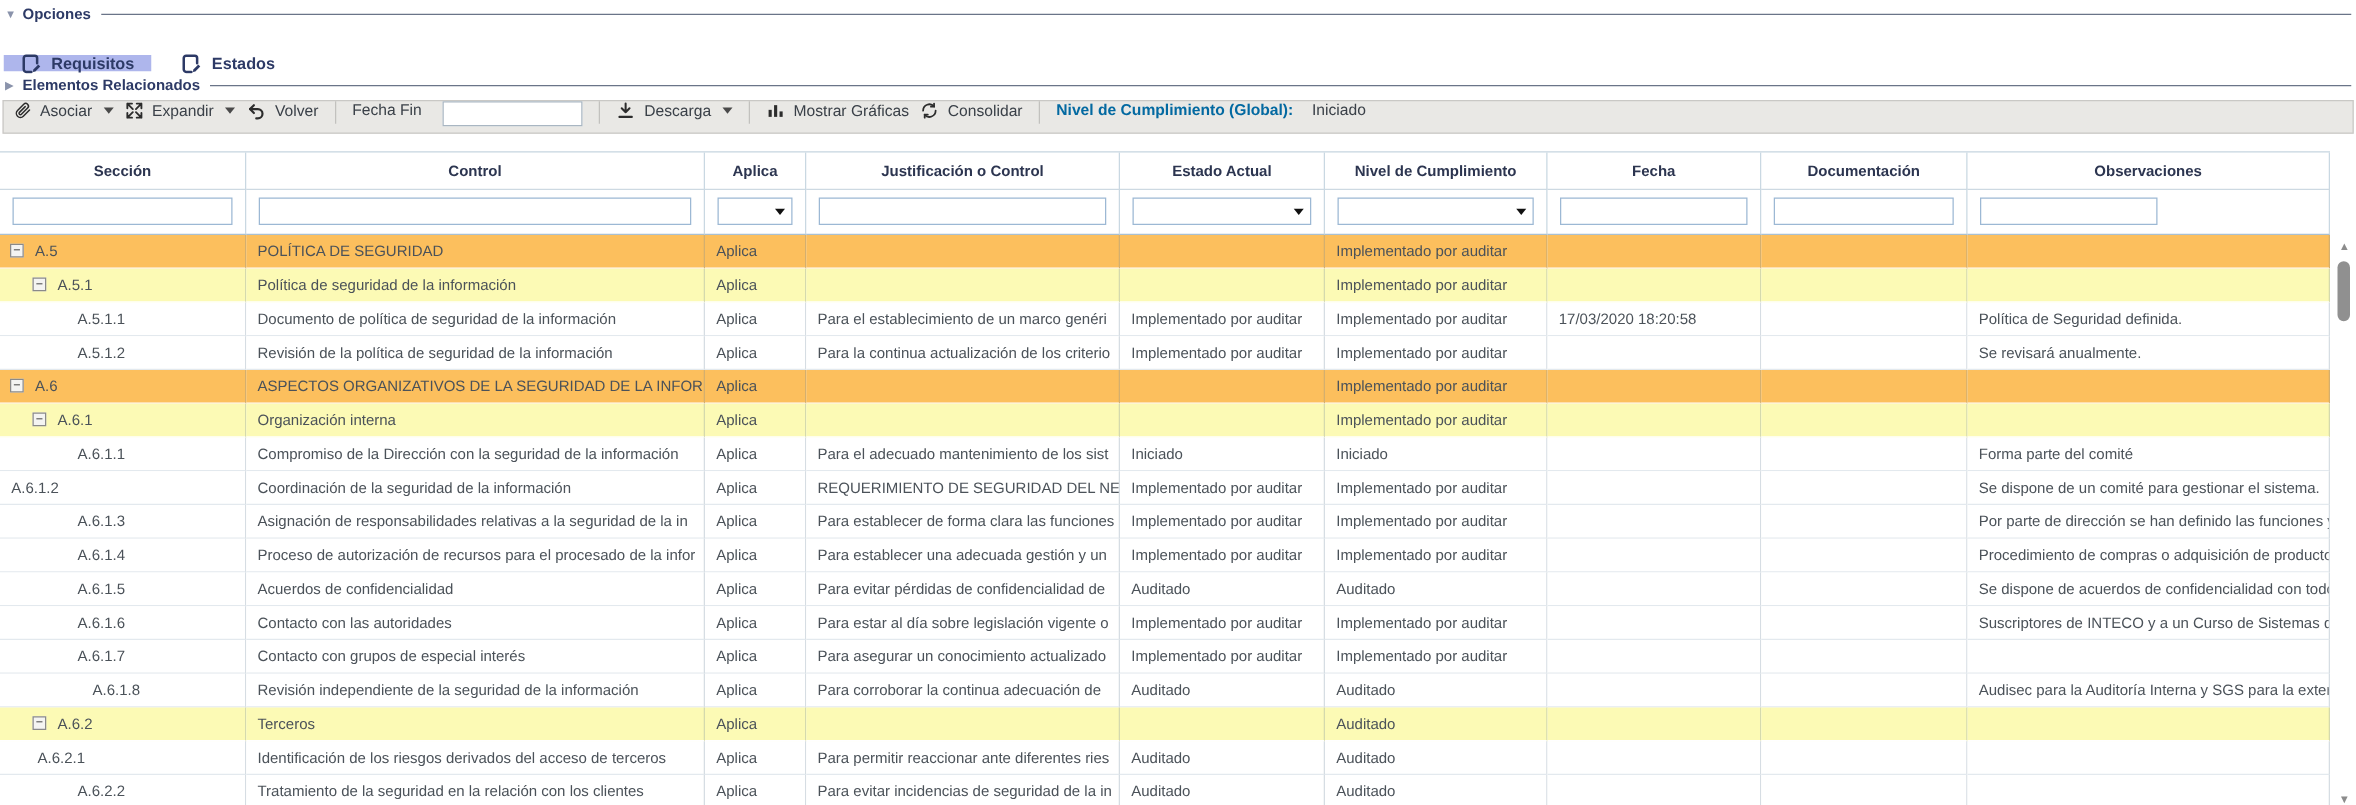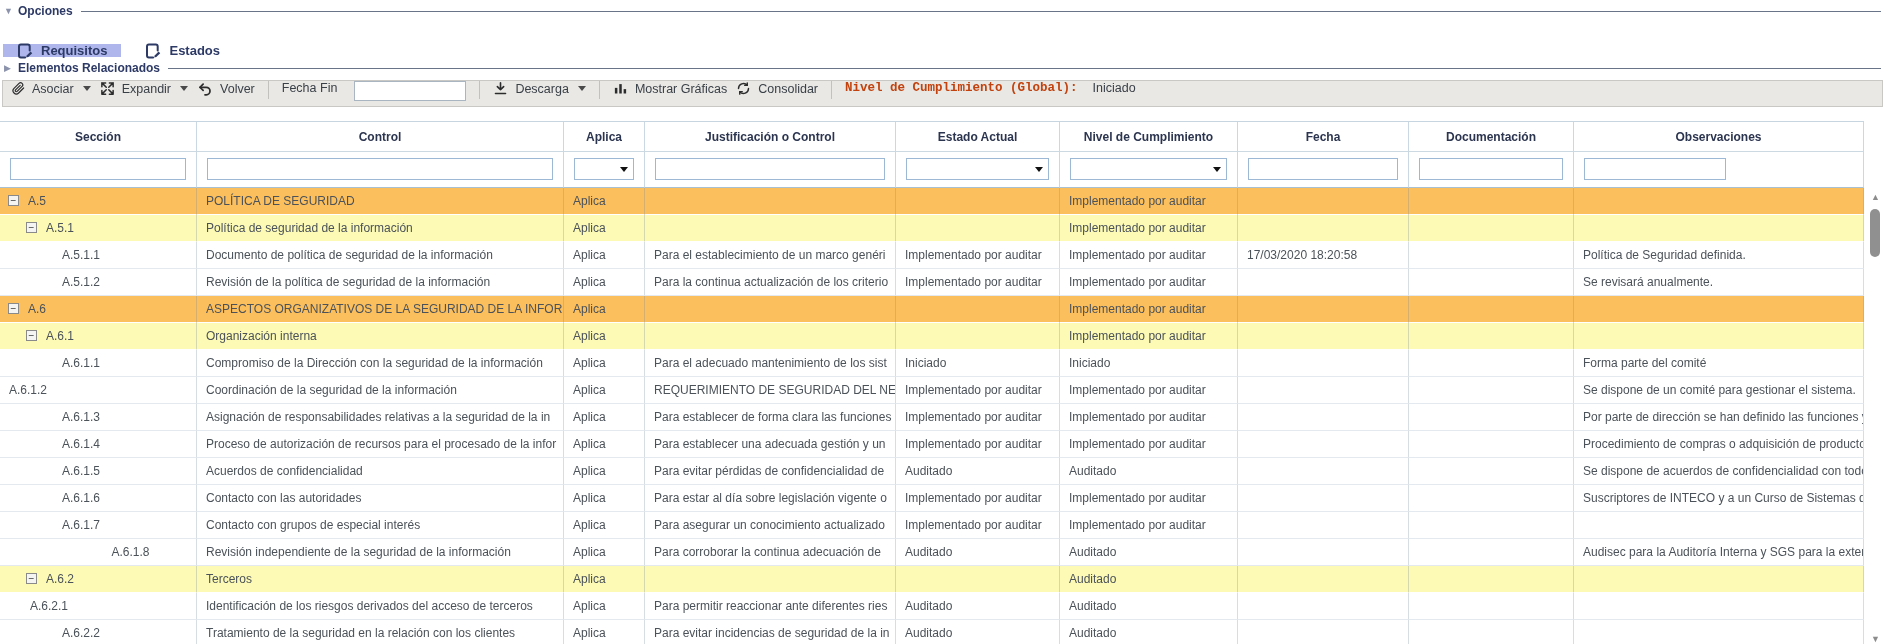--- a/index.html
+++ b/index.html
@@ -20,21 +20,21 @@
   .tab .tab-label { font-size:13px; font-weight:bold; color:#2d3a66; }
 
   
   .toolbar { margin:4px 2px 0 2px; height:27px; background:#e9e8e5; border:1px solid #c9c8c5;
              display:flex; align-items:flex-start; padding:0 9px; gap:9px; }
   .tbtn { display:flex; align-items:center; gap:7px; background:none; border:none; cursor:pointer;
           font-family:"Liberation Sans",sans-serif; font-size:12.5px; color:#3a4048; white-space:nowrap; }
   .caret { width:0; height:0; border-left:4px solid transparent; border-right:4px solid transparent;
            border-top:5px solid #4a4a4a; display:inline-block; margin-left:2px; }
   .tsep { width:1px; height:18px; background:#c2c1be; margin:0 4px; }
-  .tb-label-strong { font-size:12.5px; font-weight:bold; color:#c2410c; white-space:nowrap;font-family:Liberation Mono, monospace; }
+  .tb-label-strong { font-size:12.5px; font-weight:bold; color:#0369a1; white-space:nowrap; }
   .tb-value { font-size:12.5px; color:#3a4048; margin-left:6px; }
   .fecha-label { font-size:12.5px; color:#3a4048; margin-right:8px; }
   .fecha-input { width:112px; height:20px; border:1px solid #a9b6c2; background:#fff; font-size:12px; padding:0 4px; }
 
   
   .tablewrap { position:relative; margin-top:14px; width:1885px; }
   .grid { width:1864px; border-top:1px solid #c6d5df; }
   .grid-row { display:grid; grid-template-columns:197px 367px 81px 251px 164px 178px 171px 165px minmax(0,1fr); }
   .th { height:30px; line-height:30px; text-align:center; font-size:12px; font-weight:bold; color:#2c3550;
         border-right:1px solid #c9d8e2; border-bottom:1px solid #cdd9e2; overflow:hidden; white-space:nowrap; }
@@ -329,21 +329,21 @@
             <div class="td td-control">Contacto con grupos de especial interés</div>
             <div class="td td-aplica">Aplica</div>
             <div class="td td-justificacion">Para asegurar un conocimiento actualizado</div>
             <div class="td td-estado">Implementado por auditar</div>
             <div class="td td-nivel">Implementado por auditar</div>
             <div class="td td-fecha"></div>
             <div class="td td-documentacion"></div>
             <div class="td td-observaciones"></div>
           </div>
           <div class="grid-row trow tone-white">
-            <div class="td td-seccion" style="padding-left: 74px; text-align: center;"><span>A.6.1.8</span></div>
+            <div class="td td-seccion" style="padding-left: 74px;"><span>A.6.1.8</span></div>
             <div class="td td-control">Revisión independiente de la seguridad de la información</div>
             <div class="td td-aplica">Aplica</div>
             <div class="td td-justificacion">Para corroborar la continua adecuación de</div>
             <div class="td td-estado">Auditado</div>
             <div class="td td-nivel">Auditado</div>
             <div class="td td-fecha"></div>
             <div class="td td-documentacion"></div>
             <div class="td td-observaciones">Audisec para la Auditoría Interna y SGS para la extern</div>
           </div>
           <div class="grid-row trow tone-yellow">

